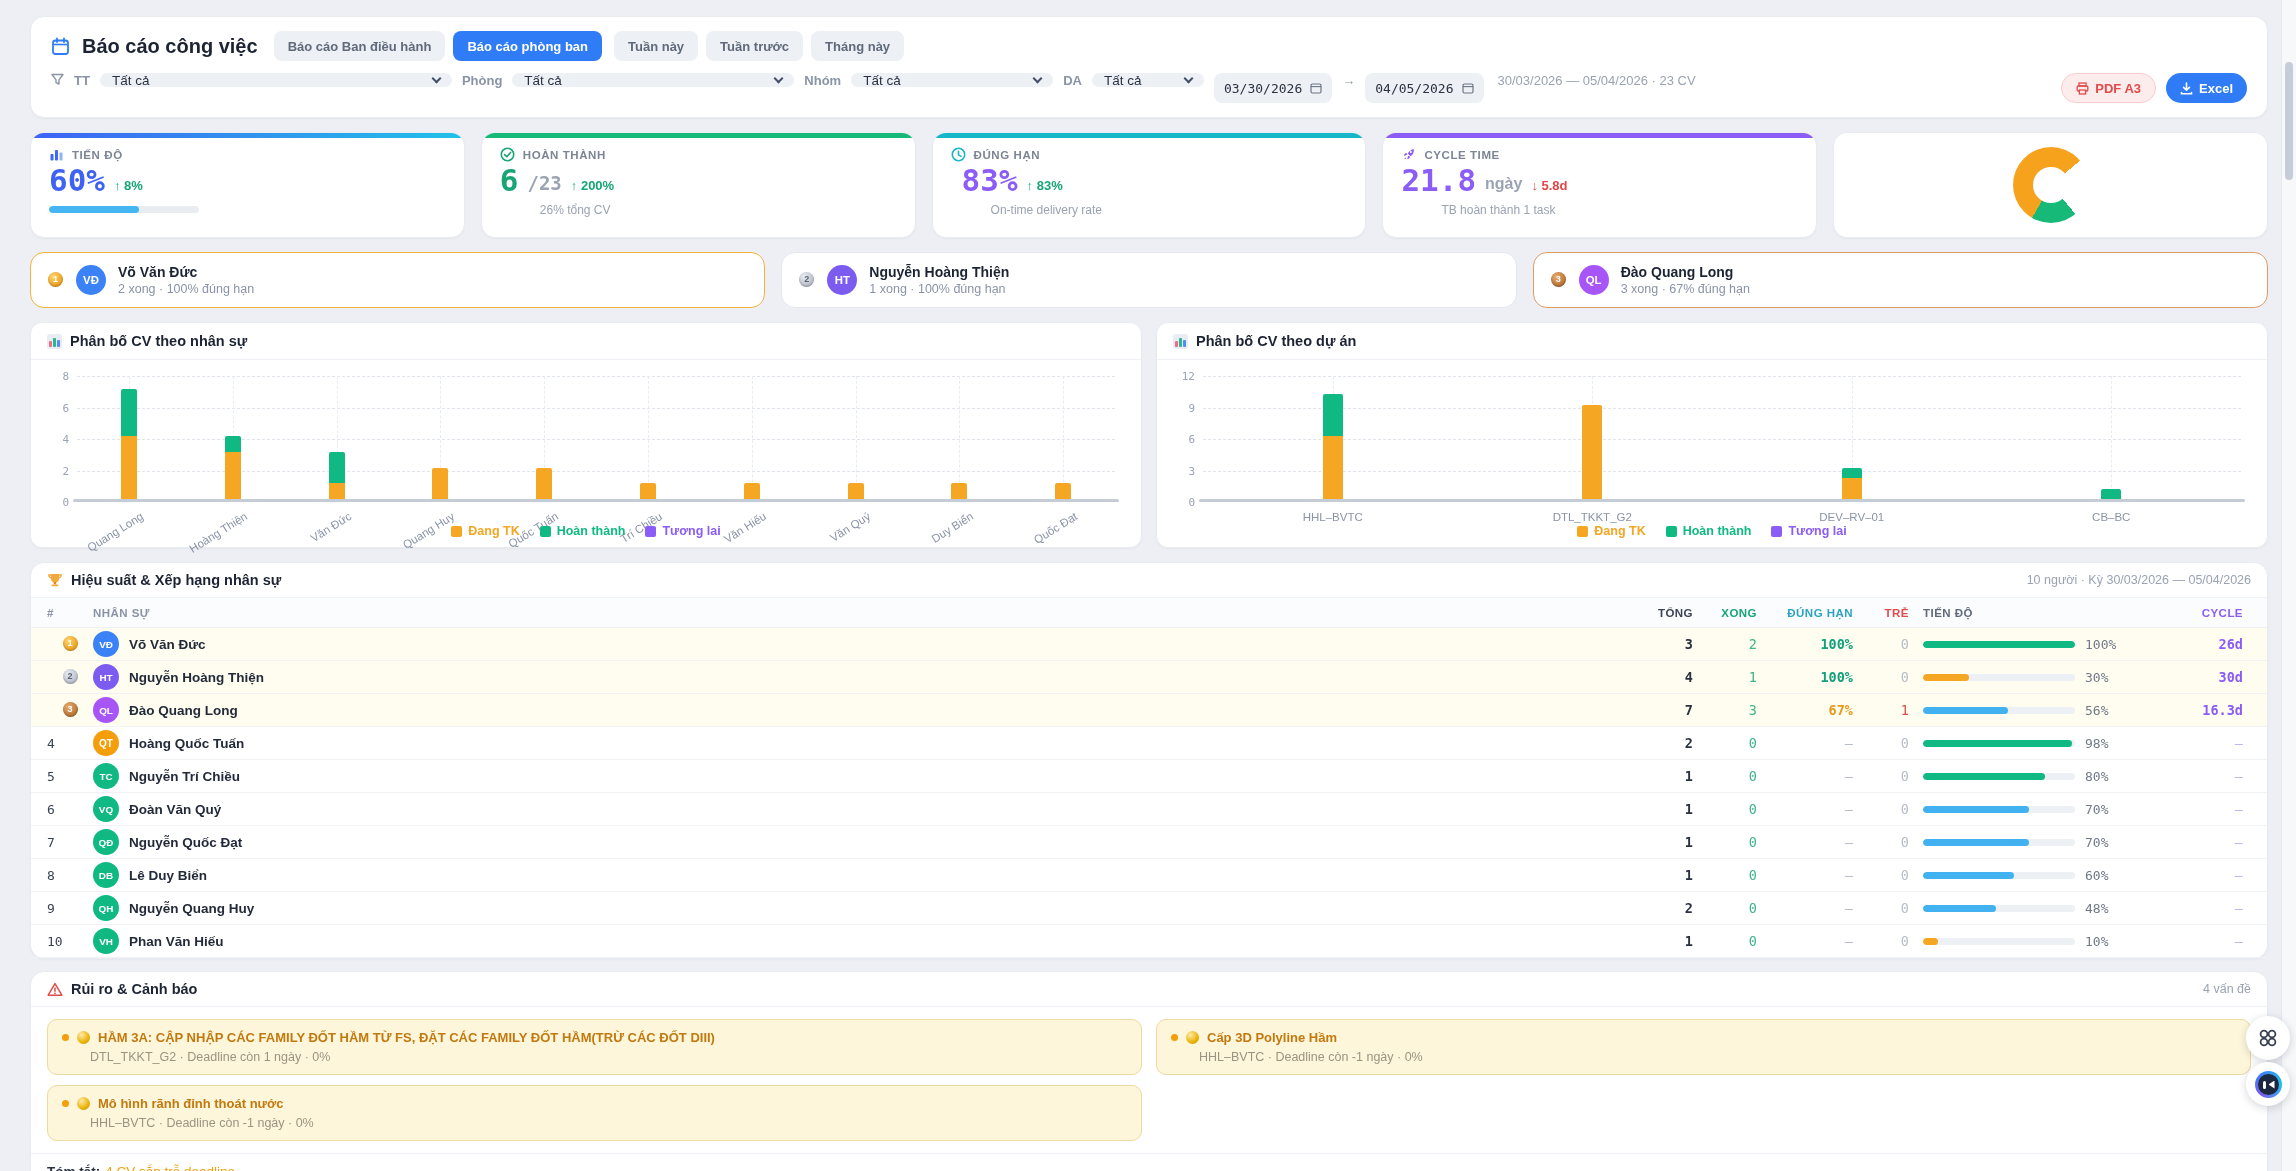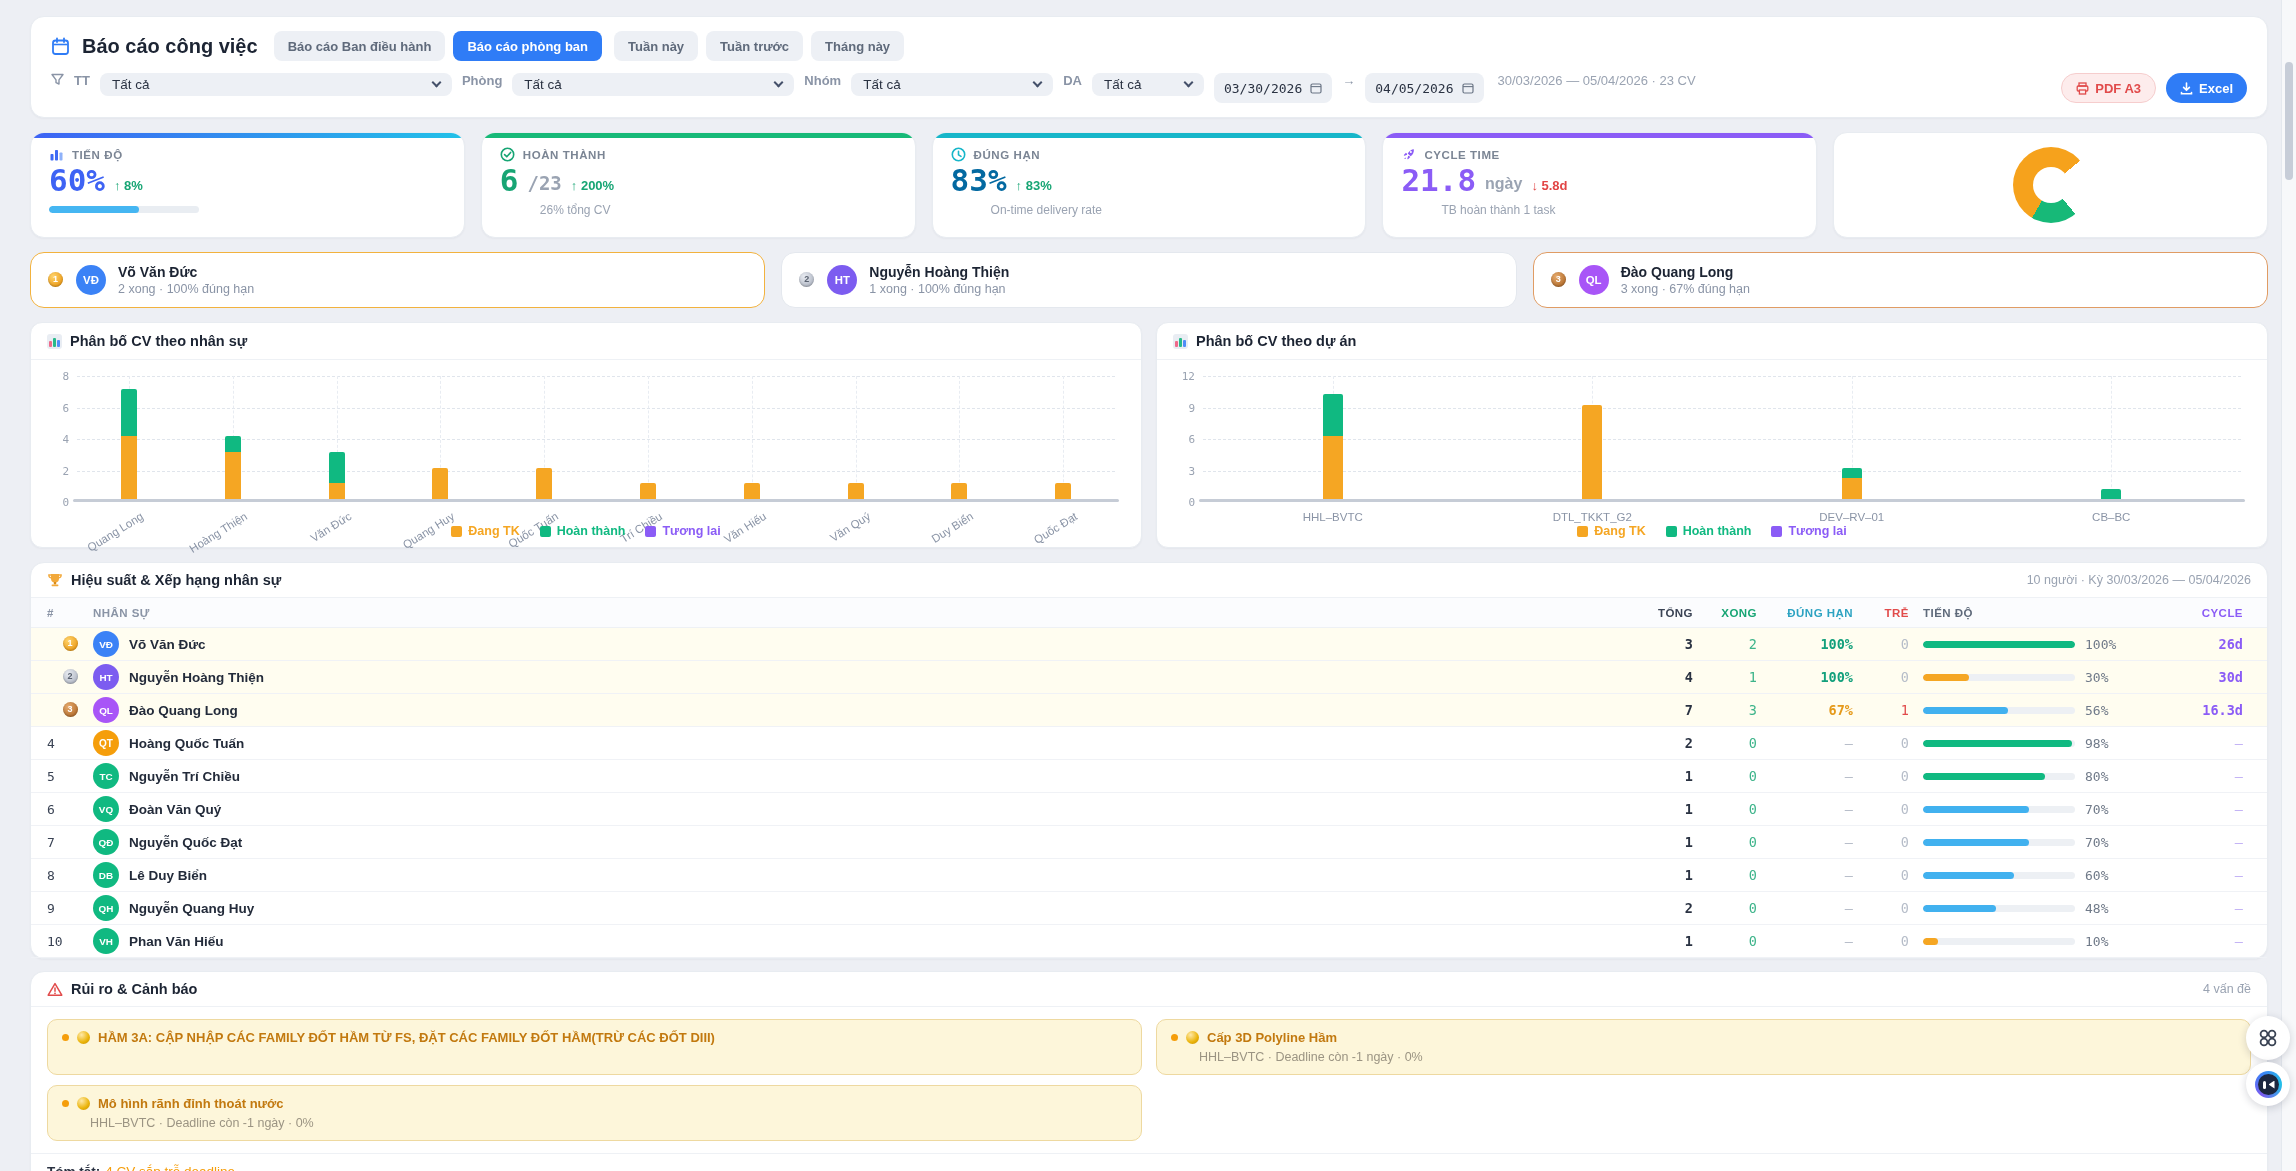--- a/index.html
+++ b/index.html
@@ -14,21 +14,21 @@
 
   
   .header-panel { padding:12px 20px 14px; }
   .h-row1 { display:flex; align-items:center; gap:12px; height:34px; }
   .page-title { font-size:20px; font-weight:700; color:#1c2433; margin-right:4px; }
   .pill { height:30px; display:inline-flex; align-items:center; padding:0 14px; border-radius:8px;
           background:#edf0f5; color:#5f6a7b; font-size:13px; font-weight:600; cursor:pointer; border:none; }
   .pill.active { background:#2f7cf6; color:#fff; }
   .h-row2 { display:flex; align-items:flex-start; gap:10px; margin-top:10px; height:30px; }
   .f-label { font-size:13px; color:#8a94a6; font-weight:600; }
-  .select { height:23px; background:#edf0f5; border-radius:8px; display:flex; align-items:center;
+  .select { height:14px; background:#edf0f5; border-radius:8px; display:flex; align-items:center;
             justify-content:space-between; padding:0 12px; font-size:13.5px; color:#2a3242; cursor:pointer; }
   .chev { width:7px; height:7px; border-right:2px solid #44506a; border-bottom:2px solid #44506a;
           transform:rotate(45deg); margin-top:-4px; flex:none; margin-left:10px; }
   .datechip { height:30px; background:#edf0f5; border-radius:8px; display:flex; align-items:center; gap:8px;
               padding:0 10px; font-size:13px; color:#2a3242; cursor:pointer; }
   .range-summary { font-size:13px; color:#9aa3b2; margin-left:4px; }
   .h-actions { margin-left:auto; display:flex; gap:10px; }
   .btn-pdf { height:30px; border-radius:16px; background:#fdecec; border:1px solid #f6cdcd; color:#e14b4b;
              font-size:13px; font-weight:700; display:flex; align-items:center; gap:6px; padding:0 14px; cursor:pointer; }
   .btn-excel { height:30px; border-radius:16px; background:#2f7cf6; border:none; color:#fff;
@@ -279,21 +279,21 @@
           <div class="kpi-label-row">
             <span>
               <svg width="15" height="15" viewBox="0 0 15 15">
                 <circle cx="7.5" cy="7.5" r="6.2" fill="none" stroke="#17b6c9" stroke-width="1.6"></circle>
                 <path d="M7.5 4.2V7.8L10 9.4" fill="none" stroke="#17b6c9" stroke-width="1.6" stroke-linecap="round"></path>
               </svg>
             </span>
             <span class="kpi-label">ĐÚNG HẠN</span>
           </div>
           <div class="kpi-value-row">
-            <span class="kpi-value" style="color: #0369a1;">83%</span>
+            <span class="kpi-value" style="color: #8b5cf6; margin-left: 11px;">83%</span>
             <span class="kpi-delta" style="color: rgb(23, 165, 116);">↑ 83%</span>
           </div>
           <div class="kpi-sub">On-time delivery rate</div>
         </div>
       </div>
       <div class="kpi-card">
         <div class="kpi-accent" style="background: rgb(139, 92, 246);"></div>
         <div class="kpi-body">
           <div class="kpi-label-row">
             <span>
@@ -687,20 +687,21 @@
       <span class="panel-title">Rủi ro &amp; Cảnh báo</span>
       <span class="panel-meta">4 vấn đề</span>
     </div>
     <div class="risk-grid" id="risk-grid">
         <div class="risk-card">
           <div class="risk-title-row">
             <span class="risk-dot"></span>
             <span class="risk-sphere"></span>
             <span class="risk-title">HẦM 3A: CẬP NHẬP CÁC FAMILY ĐỐT HẦM TỪ FS, ĐẶT CÁC FAMILY ĐỐT HẦM(TRỪ CÁC ĐỐT DIII)</span>
           </div>
+          <div class="risk-meta">DTL_TKKT_G2 · Deadline còn 1 ngày · 0%</div>
         </div>
         <div class="risk-card">
           <div class="risk-title-row">
             <span class="risk-dot"></span>
             <span class="risk-sphere"></span>
             <span class="risk-title">Cấp 3D Polyline Hầm</span>
           </div>
           <div class="risk-meta">HHL–BVTC · Deadline còn -1 ngày · 0%</div>
         </div>
         <div class="risk-card">

